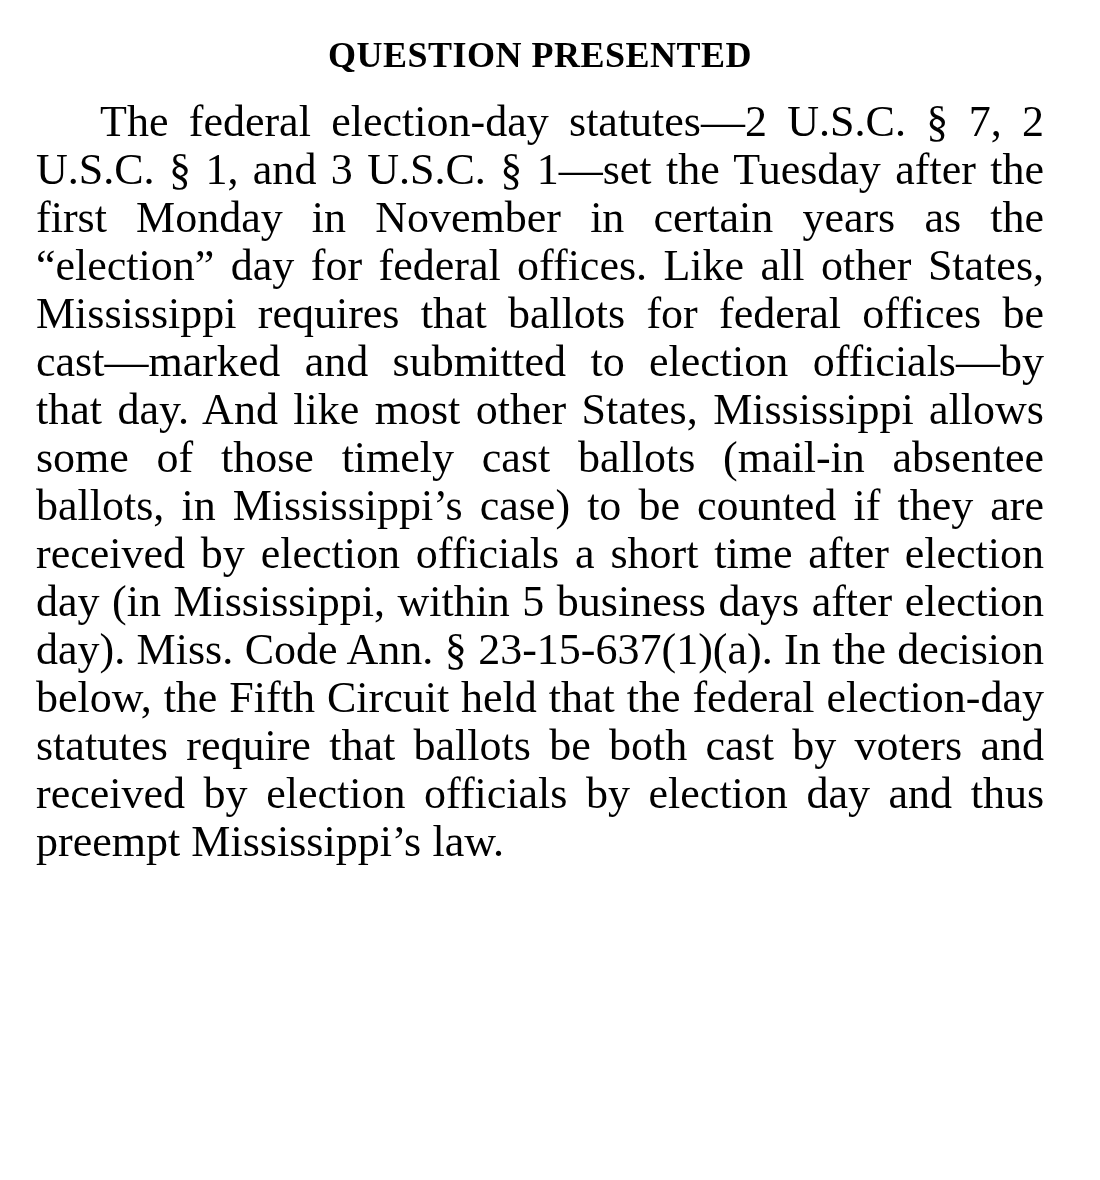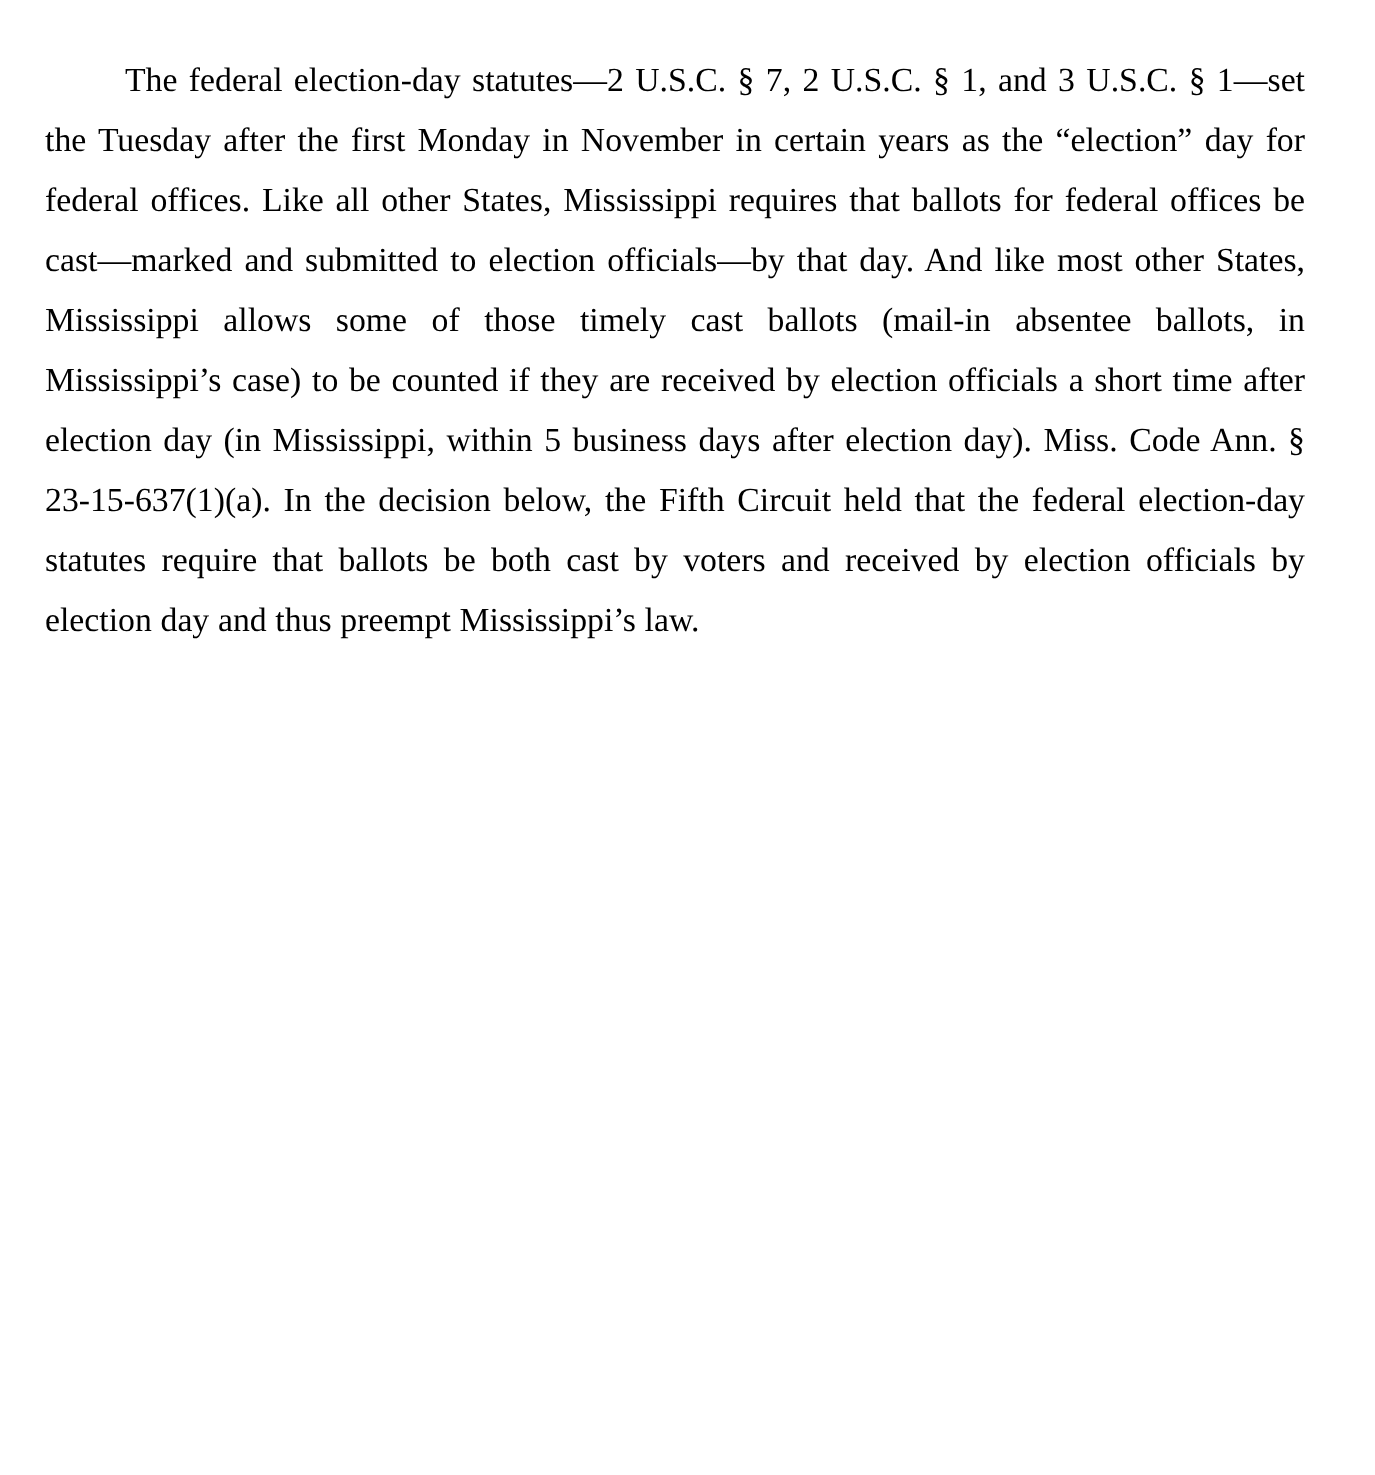--- a/index.html
+++ b/index.html
@@ -25,38 +25,39 @@
     font-family: "Liberation Serif", serif;
     font-weight: bold;
     font-size: 36px;
     letter-spacing: 0.5px;
     text-align: center;
     margin: 8px 0 22px 0;
     line-height: 1.1;
   }
   .body-paragraph {
     font-family: "Liberation Serif", serif;
-    font-size: 27px;
+    font-size: 44px;
     line-height: 48px;
     text-align: justify;
     text-justify: inter-word;
     margin: 12px 0 12px 0;
     text-indent: 64px;
     hyphens: none;
     word-spacing: 0.2px;
   }
   .body-paragraph:last-child {
     margin-bottom: 0;
   }
   .p-gap {
     margin-top: 26px;
   }
 </style>
 </head>
 <body>
 
 <div class="page">
 
+  <h1 class="doc-title">QUESTION PRESENTED</h1>
 
   <p class="body-paragraph">The federal election-day statutes—2 U.S.C. § 7, 2 U.S.C. § 1, and 3 U.S.C. § 1—set the Tuesday after the first Monday in November in certain years as the “election” day for federal offices. Like all other States, Mississippi requires that ballots for federal offices be cast—marked and submitted to election officials—by that day. And like most other States, Mississippi allows some of those timely cast ballots (mail-in absentee ballots, in Mississippi’s case) to be counted if they are received by election officials a short time after election day (in Mississippi, within 5 business days after election day). Miss. Code Ann. § 23-15-637(1)(a). In the decision below, the Fifth Circuit held that the federal election-day statutes require that ballots be both cast by voters and received by election officials by election day and thus preempt Mississippi’s law.</p>
 
 
 </div>
 
 </body></html>

